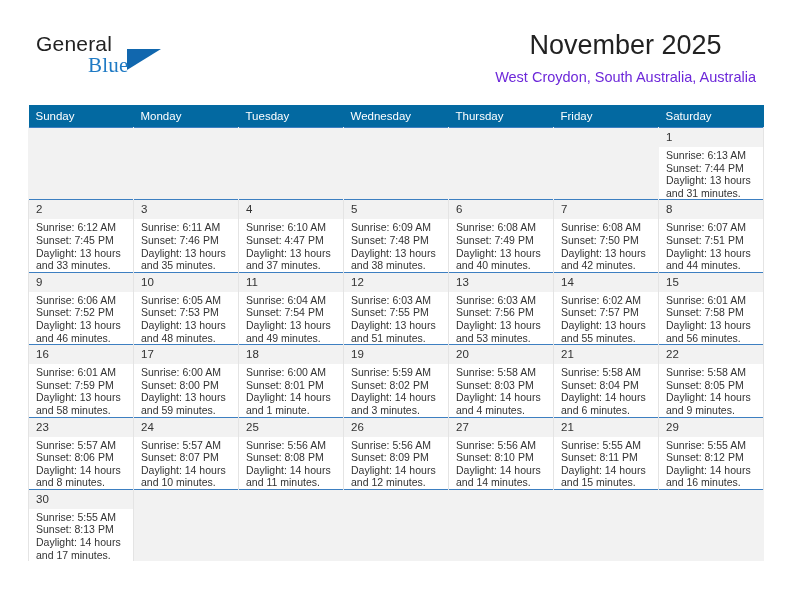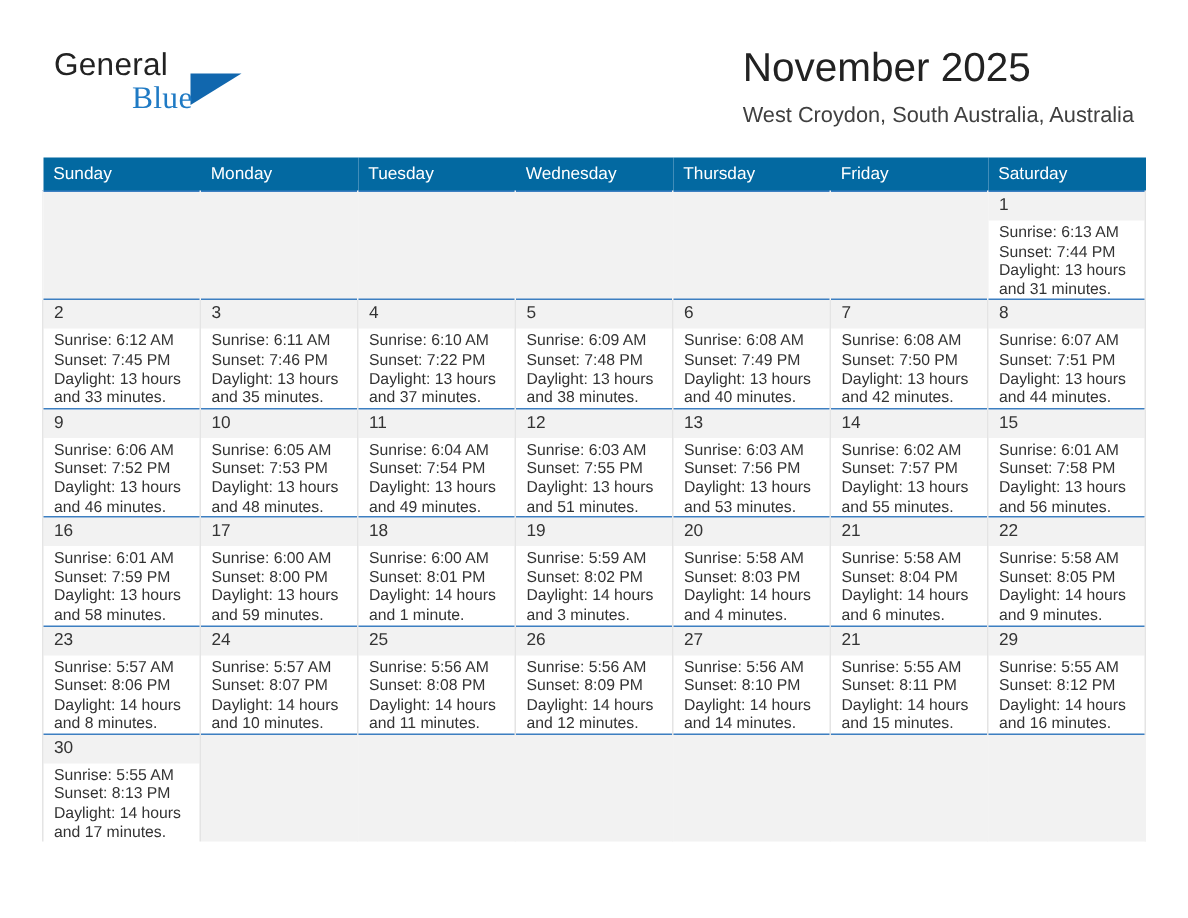--- a/index.html
+++ b/index.html
@@ -62,31 +62,31 @@
     width: 0;
     height: 0;
     border-left: 34px solid #1167ae;
     border-bottom: 21px solid transparent;
   }
 
   .title-block {
     position: absolute;
     right: 8px;
     top: 0;
-    text-align: left;
+    text-align: center;
   }
   .cal-title {
     font-size: 27px;
     color: #222222;
     line-height: 34px;
     white-space: nowrap;
   }
   .cal-subtitle {
     font-size: 14.5px;
-    color: #404040;
+    color: #6d28d9;
     line-height: 22px;
     margin-top: 4px;
     white-space: nowrap;
   }
 
   
   .calendar {
     position: absolute;
     left: 28px;
     top: 105px;
@@ -217,21 +217,21 @@
                 <div class="detail-line">Daylight: 13 hours</div>
                 <div class="detail-line">and 35 minutes.</div>
               </div>
             </div>
           </td>
           <td>
             <div class="cell-inner">
               <span class="daynum">4</span>
               <div class="detail">
                 <div class="detail-line">Sunrise: 6:10 AM</div>
-                <div class="detail-line">Sunset: 7:22 PM</div>
+                <div class="detail-line">Sunset: 4:47 PM</div>
                 <div class="detail-line">Daylight: 13 hours</div>
                 <div class="detail-line">and 37 minutes.</div>
               </div>
             </div>
           </td>
           <td>
             <div class="cell-inner">
               <span class="daynum">5</span>
               <div class="detail">
                 <div class="detail-line">Sunrise: 6:09 AM</div>

